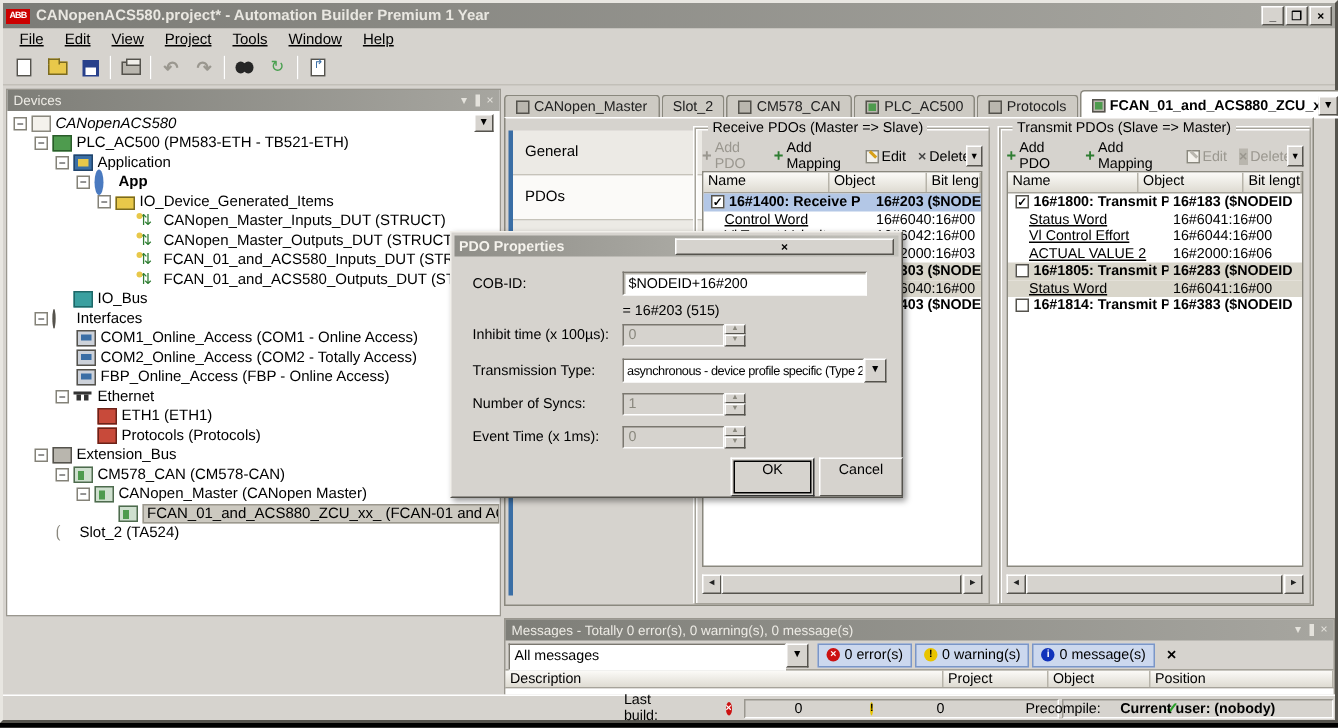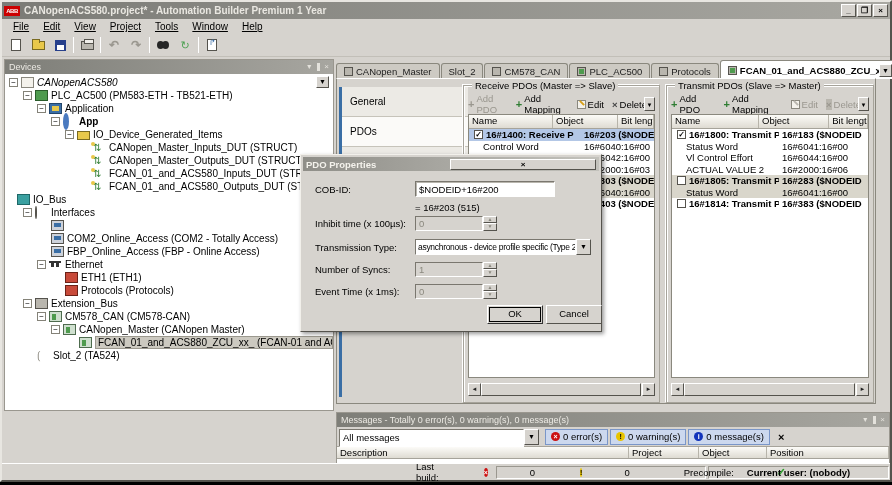--- a/index.html
+++ b/index.html
@@ -116,21 +116,21 @@
   .ptable { position:absolute; left:4px; right:4px; top:28px; bottom:24px; background:#fff; border:1px solid #8a887e; overflow:hidden; }
   .thead { display:flex; height:14px; background:linear-gradient(#fcfbf8,#dedbd2); border-bottom:1px solid #a6a39a; }
   .th { padding:0 3px; font-size:9.5px; border-right:1px solid #b7b4aa; white-space:nowrap; overflow:hidden; }
   .prow { display:flex; height:11.5px; align-items:center; font-size:9.5px; white-space:nowrap; }
   .prow .td { padding:0 3px; overflow:hidden; flex:none; white-space:nowrap; }
   .rcv .c1 { width:112px; } .rcv .c2 { width:86px; } .rcv .c3 { flex:1 1 auto; }
   .tmt .c1 { width:107px; } .tmt .c2 { width:86px; } .tmt .c3 { flex:1 1 auto; }
   .prow.grp { font-weight:bold; }
   .prow.sel { background:#b3c7e6; }
   .prow.gray { background:#d9d6cb; }
-  .prow .map-name { padding-left:14px; }
+  .prow .map-name { padding-left:14px;text-decoration:underline; }
   .cb { width:9px; height:9px; background:#fff; border:1px solid #55534d; font-size:8px; line-height:8px;
     text-align:center; margin:0 3px 0 2px; flex:none; }
   .hscroll { position:absolute; left:4px; right:4px; bottom:6px; height:13px; background:#f0eee9; display:flex; }
   .sbtn { width:13px; height:13px; background:#d6d3ce; border:1px solid; border-color:#fff #55534d #55534d #fff;
     font-size:6px; text-align:center; line-height:11px; flex:none; color:#222; }
   .sthumb { flex:1; background:#d6d3ce; border:1px solid; border-color:#fff #55534d #55534d #fff; margin-right:14px; }
 
   
   #dialog { position:absolute; left:298px; top:152px; width:302px; height:178px; background:#d6d3ce;
     border:1px solid; border-color:#f2f0eb #55534d #55534d #f2f0eb; box-shadow:2px 2px 4px rgba(0,0,0,.4); z-index:50; }
@@ -147,21 +147,21 @@
   .spin .val { width:68px; background:#d6d3ce; color:#8a887e; border:1px solid; border-color:#7a776f #fff #fff #7a776f;
     padding:0 3px; display:flex; align-items:center; }
   .spinbtns { display:flex; flex-direction:column; width:14px; }
   .spinbtns div { flex:1; background:#d6d3ce; border:1px solid; border-color:#fff #55534d #55534d #fff;
     font-size:5px; line-height:5px; text-align:center; color:#8a887e; }
   .combo { display:flex; height:16px; width:176px; }
   .combo .cval { flex:1; background:#fff; border:1px solid; border-color:#7a776f #fff #fff #7a776f;
     padding:0 2px; display:flex; align-items:center; font-size:8.5px; overflow:hidden; white-space:nowrap; letter-spacing:-0.3px; }
   .combo .cbtn { width:15px; background:#d6d3ce; border:1px solid; border-color:#fff #55534d #55534d #fff;
     font-size:7px; text-align:center; line-height:14px; }
-  .dlg-btn { position:absolute; width:56px; height:19px; background:#d6d3ce; border:1px solid; border-color:#fff #55534d #55534d #fff;
+  .dlg-btn { position:absolute; width:56px; height:26px; background:#d6d3ce; border:1px solid; border-color:#fff #55534d #55534d #fff;
     text-align:center; line-height:15px; font-size:9.5px; }
   .dlg-btn.focus { outline:1px solid #000; outline-offset:-3px; border-color:#fff #333 #333 #fff; }
 
   
   #messages { position:absolute; left:334px; top:410px; width:554px; height:52px; background:#d6d3ce; border:1px solid #9a978f; }
   .msg-filter { height:19px; display:flex; align-items:center; padding:1px 2px; }
   .msg-combo { display:flex; width:200px; height:16px; margin-right:6px; }
   .msg-combo .cval { flex:1; background:#fff; border:1px solid; border-color:#7a776f #fff #fff #7a776f; padding:8px 3px;
     display:flex; align-items:center; font-size:9.5px; }
   .msg-combo .cbtn { width:15px; background:#d6d3ce; border:1px solid; border-color:#fff #55534d #55534d #fff;
@@ -290,32 +290,33 @@
           <span class="tlabel">CANopen_Master_Outputs_DUT (STRUCT)</span>
         </div>
       <div class="trow" style="padding-left:88px">
           <span class="ticon ic-struct"></span>
           <span class="tlabel">FCAN_01_and_ACS580_Inputs_DUT (STRUCT)</span>
         </div>
       <div class="trow" style="padding-left:88px">
           <span class="ticon ic-struct"></span>
           <span class="tlabel">FCAN_01_and_ACS580_Outputs_DUT (STRUCT)</span>
         </div>
-      <div class="trow" style="">
+      <div class="trow" style="padding-left:32px">
           <span class="texp none"></span>
           <span class="ticon ic-iobus"></span>
           <span class="tlabel">IO_Bus</span>
         </div>
       <div class="trow" style="padding-left:18px">
           <span class="texp">−</span>
           <span class="ticon"><span class="ic-oval"></span></span>
           <span class="tlabel">Interfaces</span>
         </div>
       <div class="trow" style="padding-left:46px">
           <span class="ticon ic-com"></span>
+          <span class="tlabel">COM1_Online_Access (COM1 - Online Access)</span>
         </div>
       <div class="trow" style="padding-left:46px">
           <span class="ticon ic-com"></span>
           <span class="tlabel">COM2_Online_Access (COM2 - Totally Access)</span>
         </div>
       <div class="trow" style="padding-left:46px">
           <span class="ticon ic-com"></span>
           <span class="tlabel">FBP_Online_Access (FBP - Online Access)</span>
         </div>
       <div class="trow" style="padding-left:32px">
@@ -544,21 +545,21 @@
     </div>
   </div>
 
   <div id="dialog">
     <div class="dlg-title">
       <span>PDO Properties</span>
       <span class="dlg-x">×</span>
     </div>
     <div class="dlg-row" style="top:26px">
       <span class="dlg-label">COB-ID:</span>
-      <span class="dlg-input" style="width:140px">$NODEID+16#200</span>
+      <span class="dlg-input" style="width:163px">$NODEID+16#200</span>
     </div>
     <div class="dlg-row" style="top:44px">
       <span class="dlg-label"></span>
       <span>= 16#203 (515)</span>
     </div>
     <div class="dlg-row" style="top:60px">
       <span class="dlg-label">Inhibit time (x 100µs):</span>
       <span class="spin">
           <span class="val">0</span>
           <span class="spinbtns">

